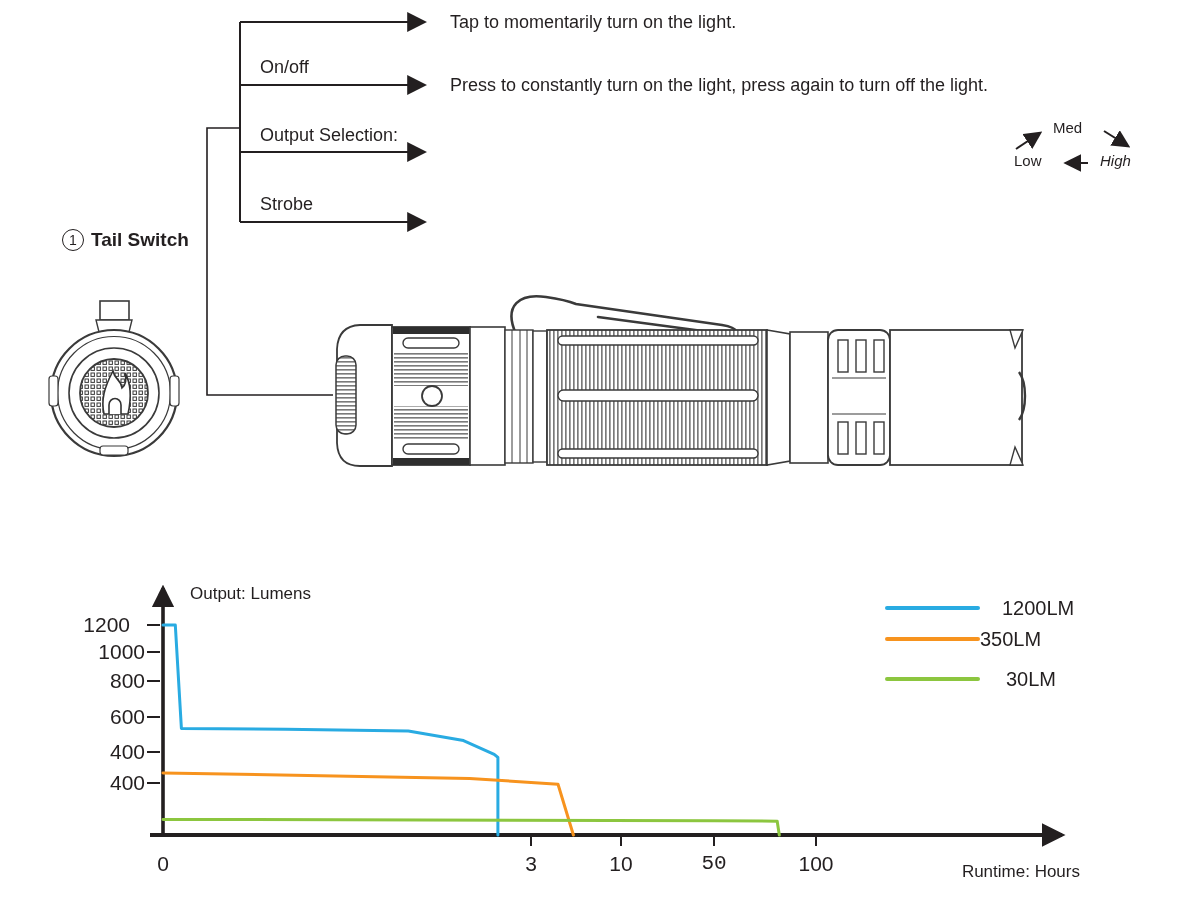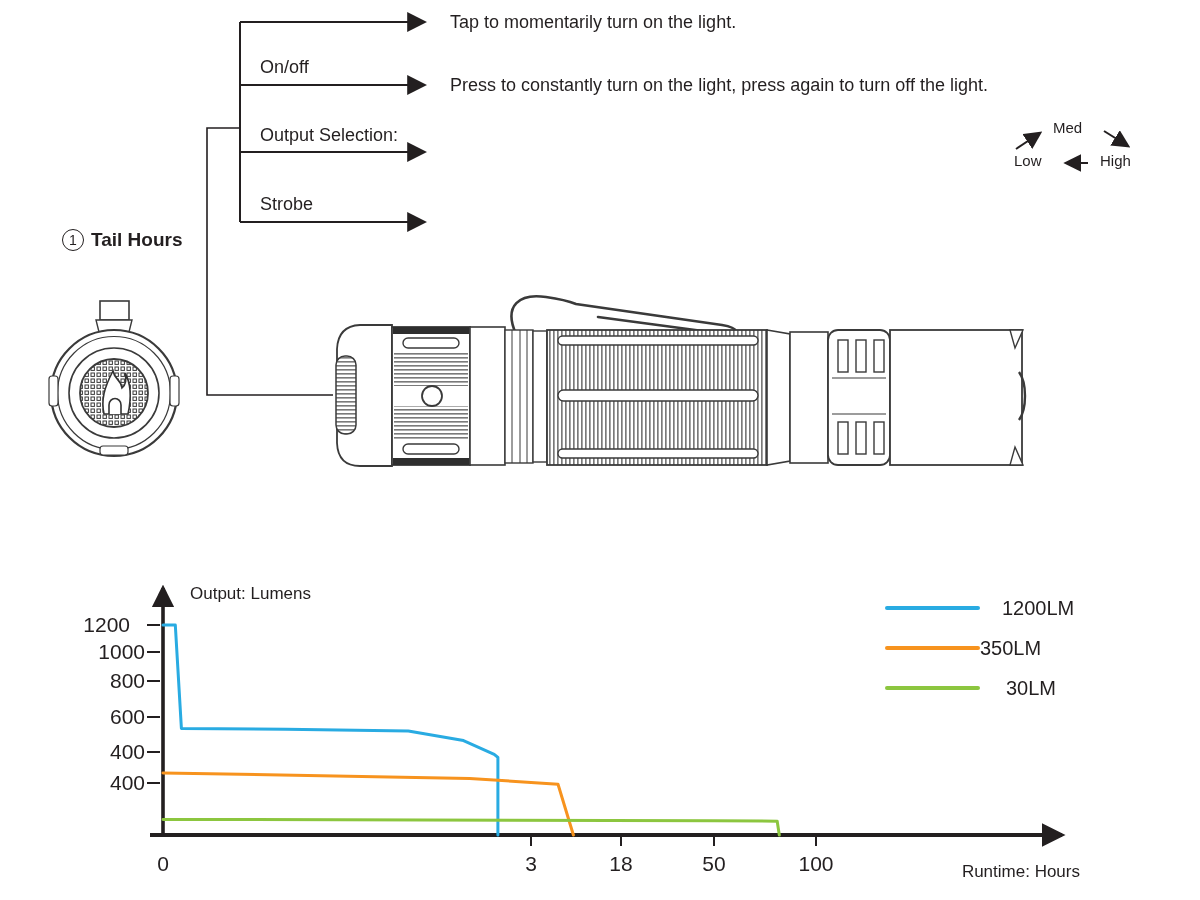--- a/index.html
+++ b/index.html
@@ -153,45 +153,45 @@
 
   <div class="abs instr" style="left:450px;top:74px;">Press to constantly turn on the light, press again to turn off the light.</div>
   <div class="abs instr" style="left:450px;top:11px;">Tap to momentarily turn on the light.</div>
 
   <div class="abs blabel" style="left:260px;top:56px;">On/off</div>
   <div class="abs blabel" style="left:260px;top:124px;">Output Selection:</div>
   <div class="abs blabel" style="left:260px;top:193px;">Strobe</div>
 
   <div class="abs cycle-word" style="left:1053px;top:118px;">Med</div>
   <div class="abs cycle-word" style="left:1014px;top:151px;">Low</div>
-  <div class="abs cycle-word" style="left:1100px;top:151px;">High</div>
+  <div class="abs cycle-word" style="left:1100px;top:151px;font-style:italic;">High</div>
 
   <div class="abs part-label" style="left:62px;top:229px;">
     <span class="part-marker">1</span>
-    <span>Tail Hours</span>
+    <span>Tail Switch</span>
   </div>
 
   <div class="abs axis-title" style="left:190px;top:584px;">Output: Lumens</div>
   <div class="abs axis-title" style="left:920px;top:862px;width:160px;text-align:right;">Runtime: Hours</div>
 
   <div class="abs ytick" style="left:70px;top:613px;">1200</div>
   <div class="abs ytick" style="left:85px;top:640px;">1000</div>
   <div class="abs ytick" style="left:85px;top:669px;">800</div>
   <div class="abs ytick" style="left:85px;top:705px;">600</div>
   <div class="abs ytick" style="left:85px;top:740px;">400</div>
   <div class="abs ytick" style="left:85px;top:771px;">400</div>
 
   <div class="abs xtick" style="left:139px;top:852px;">0</div>
   <div class="abs xtick" style="left:507px;top:852px;">3</div>
-  <div class="abs xtick" style="left:597px;top:852px;">18</div>
-  <div class="abs xtick" style="left:690px;top:852px;">50</div>
+  <div class="abs xtick" style="left:597px;top:852px;">10</div>
+  <div class="abs xtick" style="left:690px;top:852px;font-family:Liberation Mono, monospace;">50</div>
   <div class="abs xtick" style="left:792px;top:852px;">100</div>
 
   <div class="abs" style="left:885px;top:596px;">
-    <div style="display:flex;align-items:center;gap:22px;height:24px;margin-bottom:16px;">
+    <div style="display:flex;align-items:center;gap:22px;height:24px;margin-bottom:7px;">
       <span class="legend-swatch" style="background: rgb(41, 171, 226);"></span>
       <span class="legend-label">1200LM</span>
     </div>
     <div style="display:flex;align-items:center;height:24px;margin-bottom:16px;">
       <span class="legend-swatch" style="background: rgb(247, 147, 30);"></span>
       <span class="legend-label">350LM</span>
     </div>
     <div style="display:flex;align-items:center;gap:26px;height:24px;">
       <span class="legend-swatch" style="background: rgb(140, 198, 63);"></span>
       <span class="legend-label">30LM</span>

